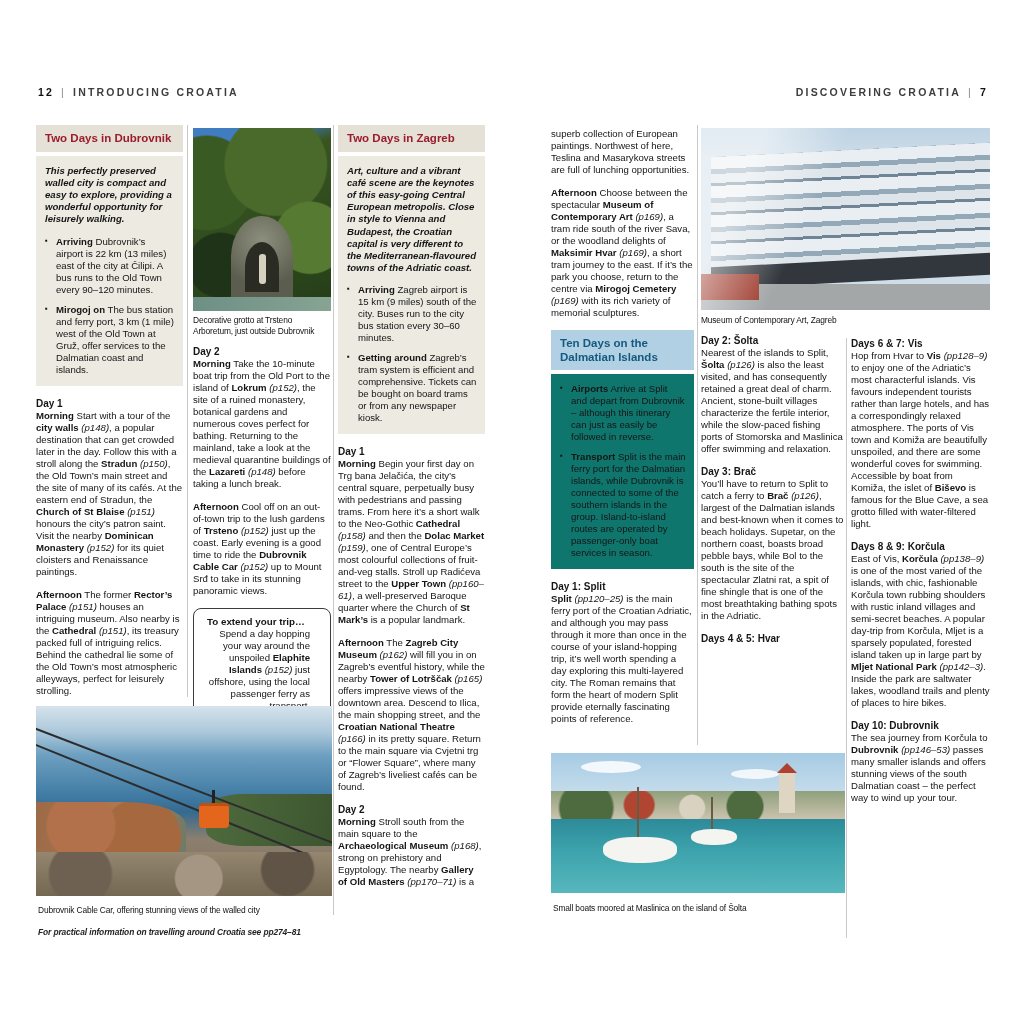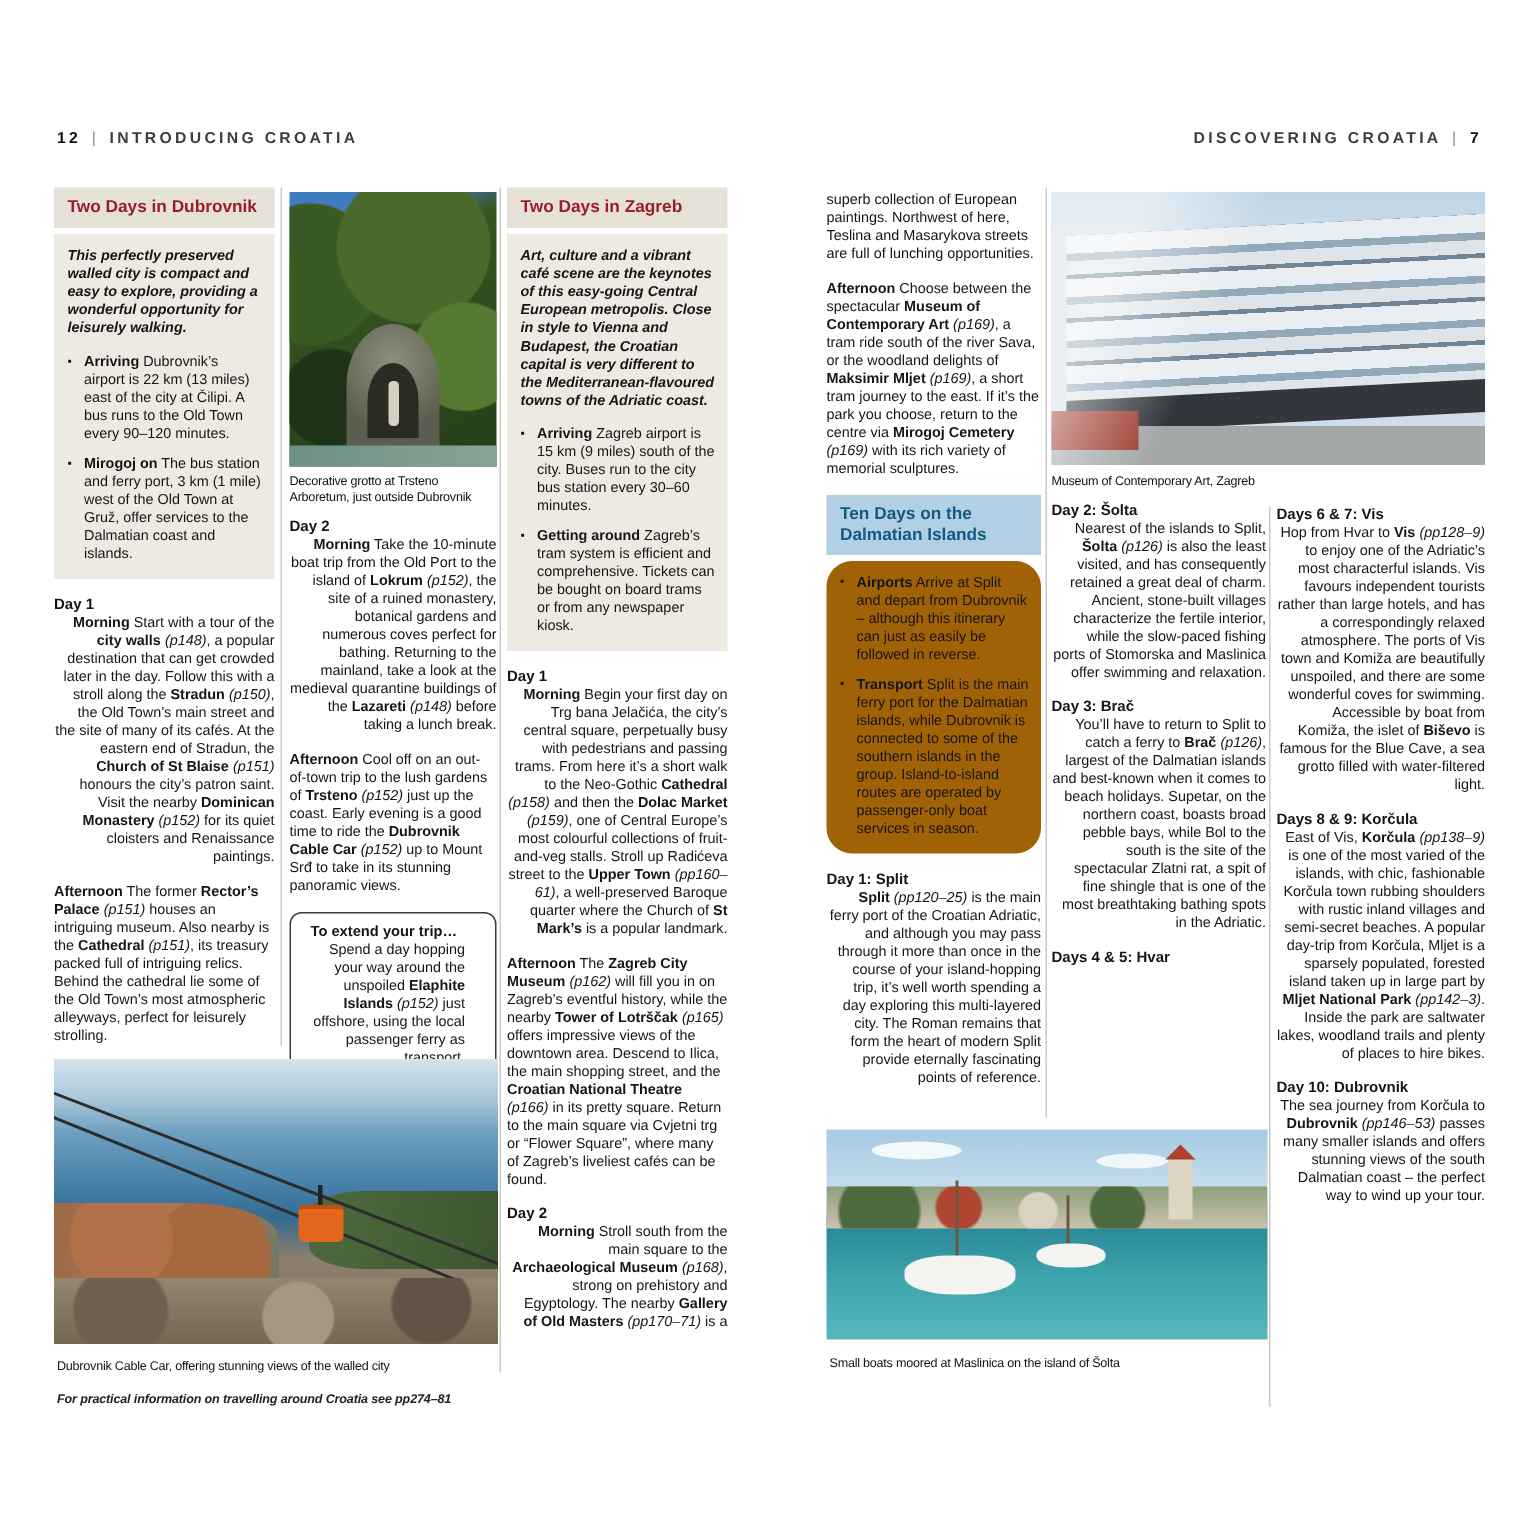--- a/index.html
+++ b/index.html
@@ -5,29 +5,29 @@
   html,body{margin:0;padding:0;}
   body{width:1024px;height:1024px;background:#ffffff;position:relative;
        font-family:"Liberation Sans",sans-serif;color:#151515;overflow:hidden;}
   .hdr{position:absolute;top:86px;font-size:10.5px;font-weight:bold;letter-spacing:2.2px;color:#3d3d3d;}
   .hdr .pn{color:#111;}
   .hdr .bar{color:#888;font-weight:normal;margin:0 7px;}
   .col{position:absolute;}
   .vrule{position:absolute;width:1px;background:#c9c9c9;}
   p.body,li{font-size:9.6px;line-height:12px;}
   p.body{margin:0 0 11px 0;}
-  p.cont{margin-top:0;text-align:right;}
+  p.cont{margin-top:0;}
   h4.day{font-size:10px;line-height:12px;font-weight:bold;margin:0;}
   
   .box-hd{padding:7px 9px 6px;font-weight:bold;font-size:11.5px;line-height:13.5px;}
   .box-bd{margin-top:4px;padding:9px 8px 2px 9px;}
   .warm .box-hd{background:#e5e1d7;color:#9b1c2c;}
   .warm .box-bd{background:#edeae2;}
   .cool .box-hd{background:#b2d0e4;color:#14597f;}
-  .cool .box-bd{background:#a16207;border-radius:17px;}
+  .cool .box-bd{background:#0f766e;}
   .box-intro{font-weight:bold;font-style:italic;font-size:9.6px;line-height:12.2px;margin:0 0 10px 0;}
   .box ul{margin:0;padding:0;list-style:none;}
   .box li{position:relative;padding-left:11px;margin:0 0 8px 0;}
   .box li::before{content:"▪";position:absolute;left:0;top:-1px;font-size:8px;color:#111;}
   .extend{border:1.3px solid #3c3c3c;border-radius:8px;padding:7px 20px 8px 13px;margin-top:2px;}
   .extend .xtitle{font-size:9.8px;font-weight:bold;line-height:12px;margin:0;}
   .extend p{margin:0;}
   .cap{font-size:8.4px;font-weight:normal;line-height:10.5px;color:#121212;letter-spacing:-0.15px;margin-top:4px;}
   .abs-cap{position:absolute;}
   .footer{position:absolute;font-size:8.4px;font-weight:bold;font-style:italic;color:#222;letter-spacing:-0.1px;}
@@ -167,21 +167,21 @@
   <div class="cc-cable" id="cc-cable2"></div>
   <div id="cc-arm"></div>
   <div id="cc-cabin"></div>
   <div id="cc-rocks"></div>
 </div>
 <div class="cap abs-cap" style="left:38px;top:901px;width:290px;">Dubrovnik Cable Car, offering stunning views of the walled city</div>
 <div class="footer" style="left:38px;top:927px;">For practical information on travelling around Croatia see pp274–81</div>
 
 <div class="col" id="col4" style="left:551px;top:128px;width:143px;">
   <p class="body">superb collection of European paintings. Northwest of here, Teslina and Masarykova streets are full of lunching opportunities.</p>
-  <p class="body"><b>Afternoon</b> Choose between the spectacular <b>Museum of Contemporary Art</b> <i>(p169)</i>, a tram ride south of the river Sava, or the woodland delights of <b>Maksimir Mljet</b> <i>(p169)</i>, a short tram journey to the east. If it’s the park you choose, return to the centre via <b>Mirogoj Cemetery</b> <i>(p169)</i> with its rich variety of memorial sculptures.</p>
+  <p class="body"><b>Afternoon</b> Choose between the spectacular <b>Museum of Contemporary Art</b> <i>(p169)</i>, a tram ride south of the river Sava, or the woodland delights of <b>Maksimir Hvar</b> <i>(p169)</i>, a short tram journey to the east. If it’s the park you choose, return to the centre via <b>Mirogoj Cemetery</b> <i>(p169)</i> with its rich variety of memorial sculptures.</p>
   <div class="box cool">
     <div class="box-hd">Ten Days on the Dalmatian Islands</div>
     <div class="box-bd">
       <ul>
         <li><b>Airports</b> Arrive at Split and depart from Dubrovnik – although this itinerary can just as easily be followed in reverse.</li>
         <li><b>Transport</b> Split is the main ferry port for the Dalmatian islands, while Dubrovnik is connected to some of the southern islands in the group. Island-to-island routes are operated by passenger-only boat services in season.</li>
       </ul>
     </div>
   </div>
   <div style="height:12px;"></div>

